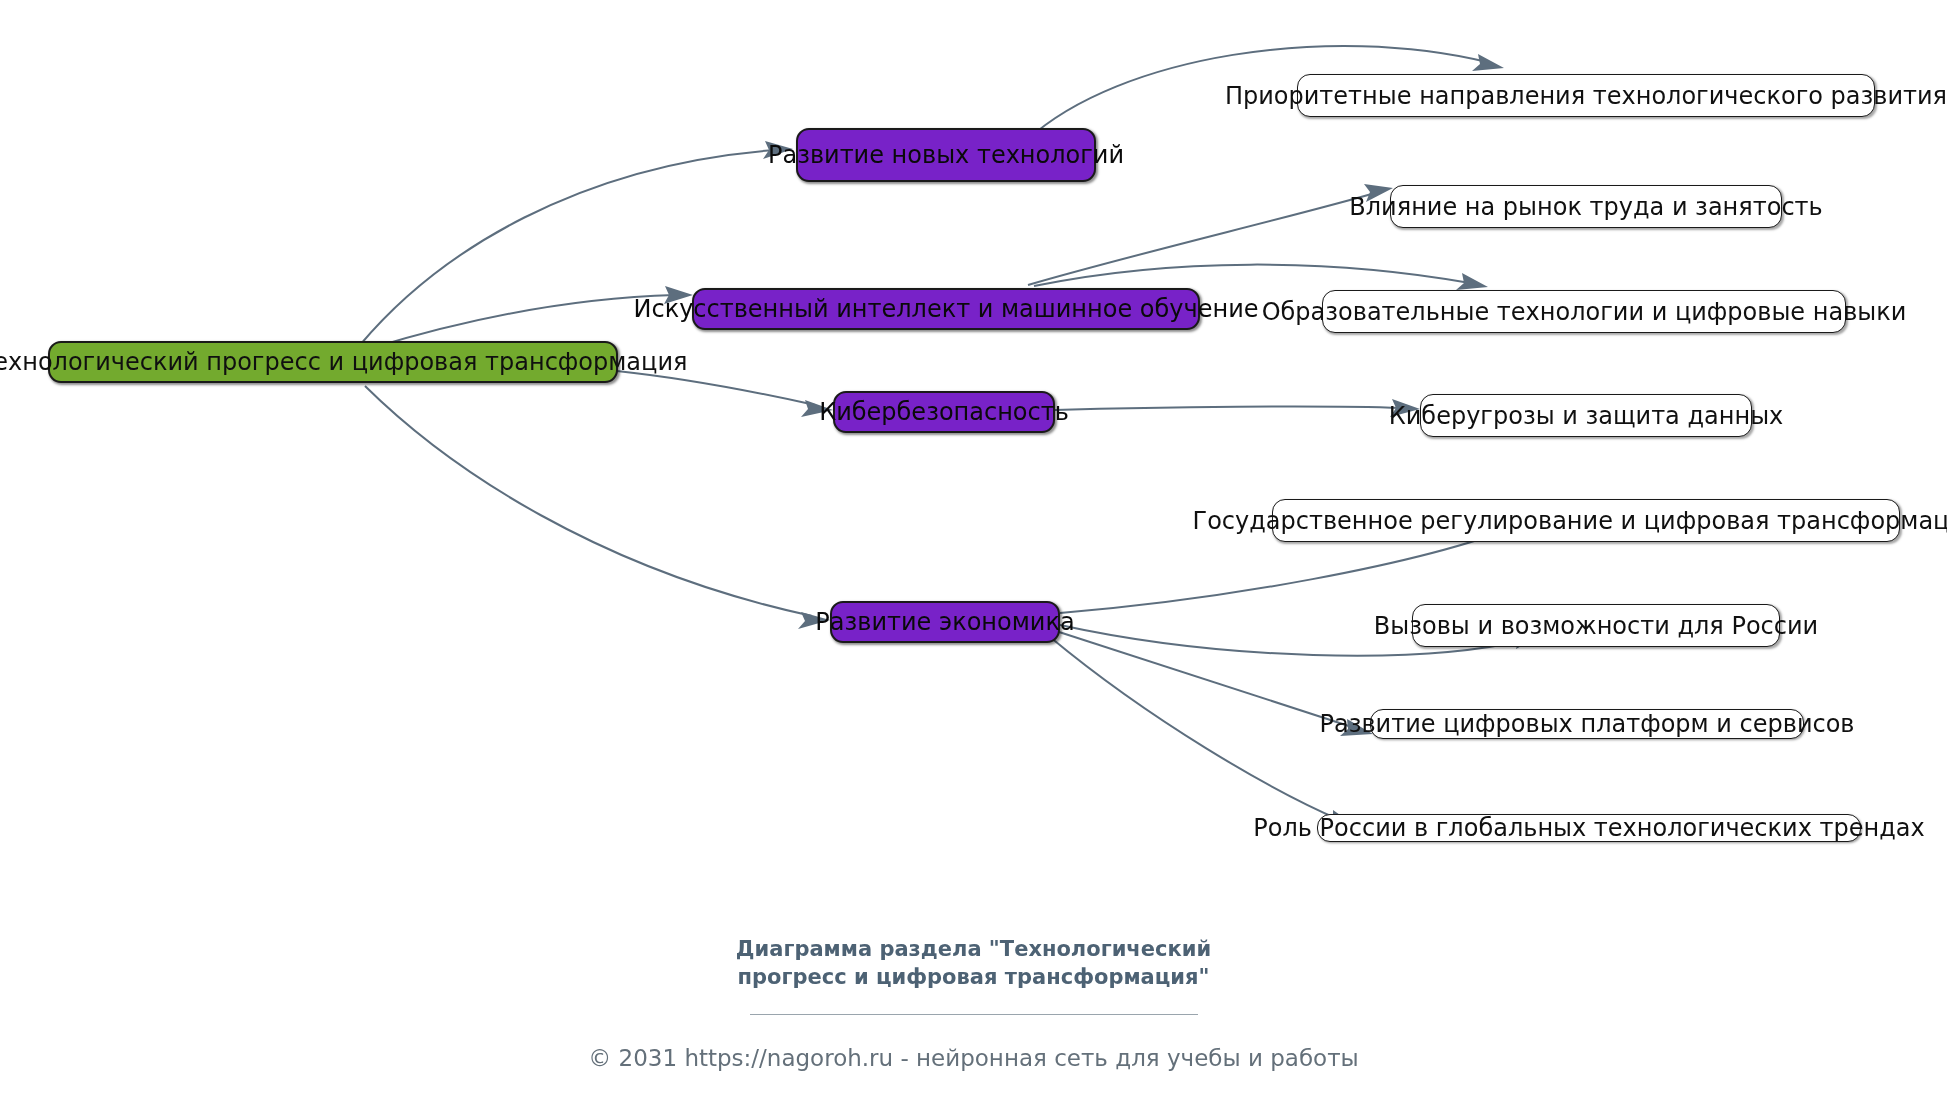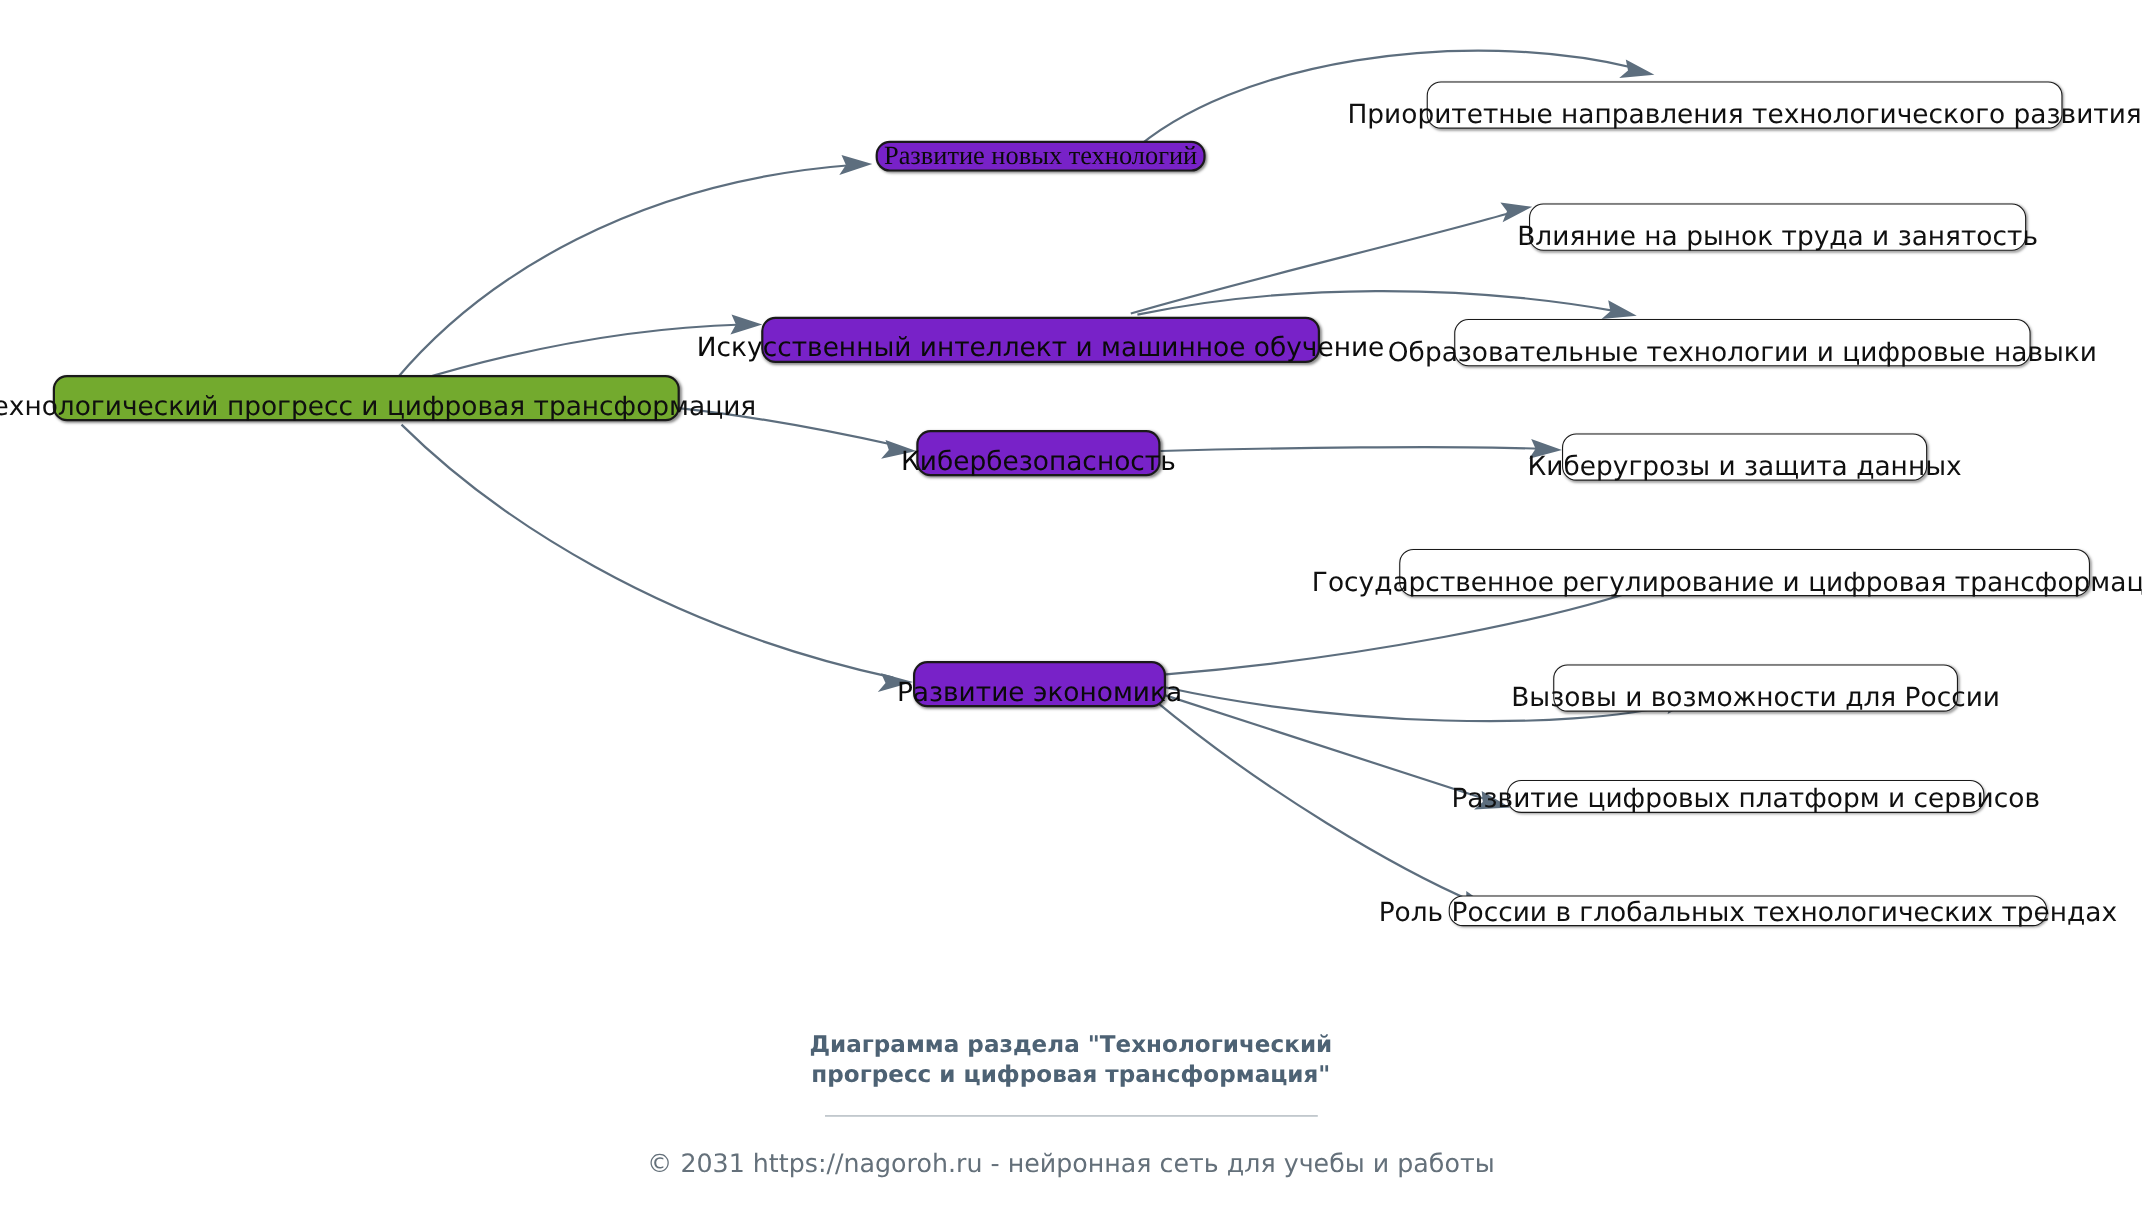--- a/index.html
+++ b/index.html
@@ -34,21 +34,21 @@
     stroke-width: 2;
   }
   .arrow-head {
     fill: #5d6e7e;
     stroke: none;
   }
   .node {
     position: absolute;
     box-sizing: border-box;
     display: flex;
-    align-items: flex-end;
+    align-items: center;
     justify-content: center;
     border-radius: 13px;
     white-space: nowrap;
     line-height: 1;
   }
   .node-root {
     background: #73aa2e;
     border: 2px solid #1a1a1a;
     color: #101010;
     font-size: 24px;
@@ -165,41 +165,41 @@
     <g>
       <path class="edge-path" d="M 1050 637 C 1150 720 1270 790 1340 820"></path>
       <polygon class="arrow-head" points="1357,827 1333,810 1333,820 1324,826"></polygon>
     </g>
   </svg>
 
   <div class="node node-root" style="left:48px; top:341px; width:570px; height:42px;">
     <span class="node-label">Технологический прогресс и цифровая трансформация</span>
   </div>
 
-  <div class="node node-branch" style="left:796px; top:128px; width:300px; height:28px;font-family:Liberation Serif, serif;">
+  <div class="node node-branch" style="left:796px; top:128px; width:300px; height:54px;">
     <span class="node-label">Развитие новых технологий</span>
   </div>
 
   <div class="node node-branch" style="left:833px; top:391px; width:222px; height:42px;">
     <span class="node-label">Кибербезопасность</span>
   </div>
 
   <div class="node node-branch" style="left:692px; top:288px; width:508px; height:42px;">
     <span class="node-label">Искусственный интеллект и машинное обучение</span>
   </div>
 
   <div class="node node-branch" style="left:830px; top:601px; width:230px; height:42px;">
     <span class="node-label">Развитие экономика</span>
   </div>
 
   <div class="node node-leaf" style="left:1297px; top:74px; width:578px; height:43px;">
     <span class="node-label">Приоритетные направления технологического развития</span>
   </div>
 
-  <div class="node node-leaf" style="left:1390px; top:185px; width:452px; height:43px;">
+  <div class="node node-leaf" style="left:1390px; top:185px; width:392px; height:43px;">
     <span class="node-label">Влияние на рынок труда и занятость</span>
   </div>
 
   <div class="node node-leaf" style="left:1322px; top:290px; width:524px; height:43px;">
     <span class="node-label">Образовательные технологии и цифровые навыки</span>
   </div>
 
   <div class="node node-leaf" style="left:1420px; top:394px; width:332px; height:43px;">
     <span class="node-label">Киберугрозы и защита данных</span>
   </div>

